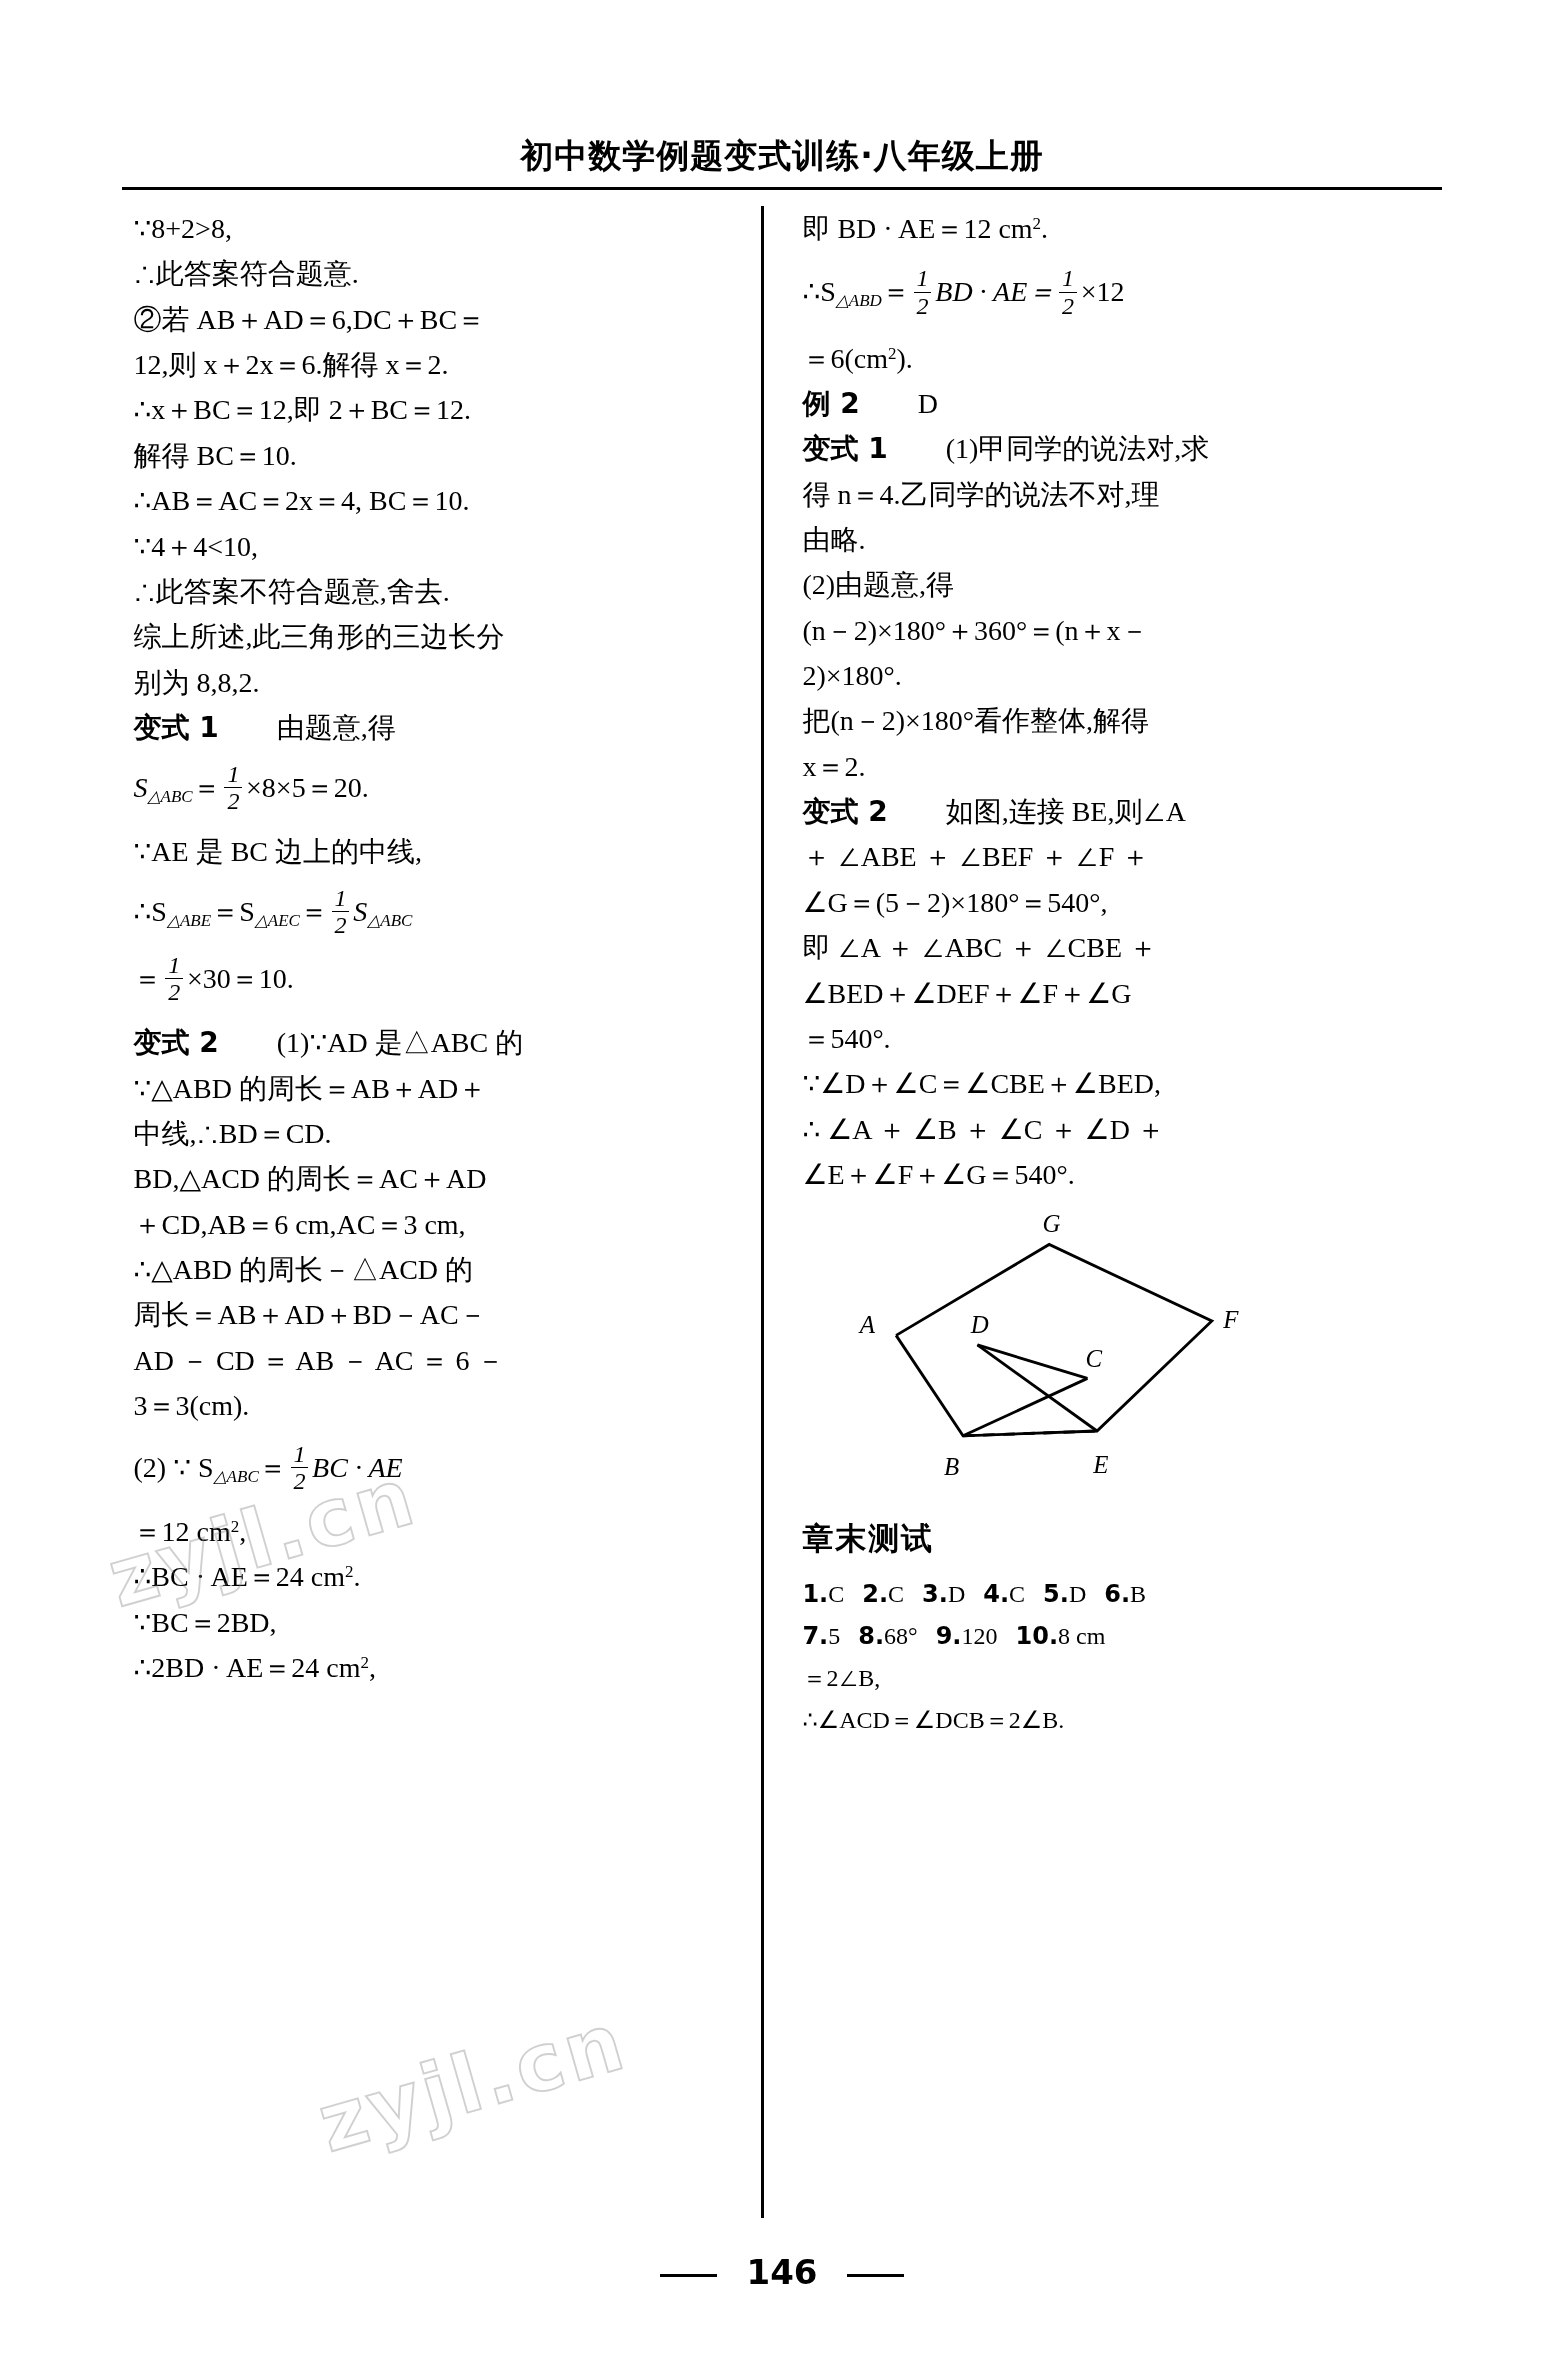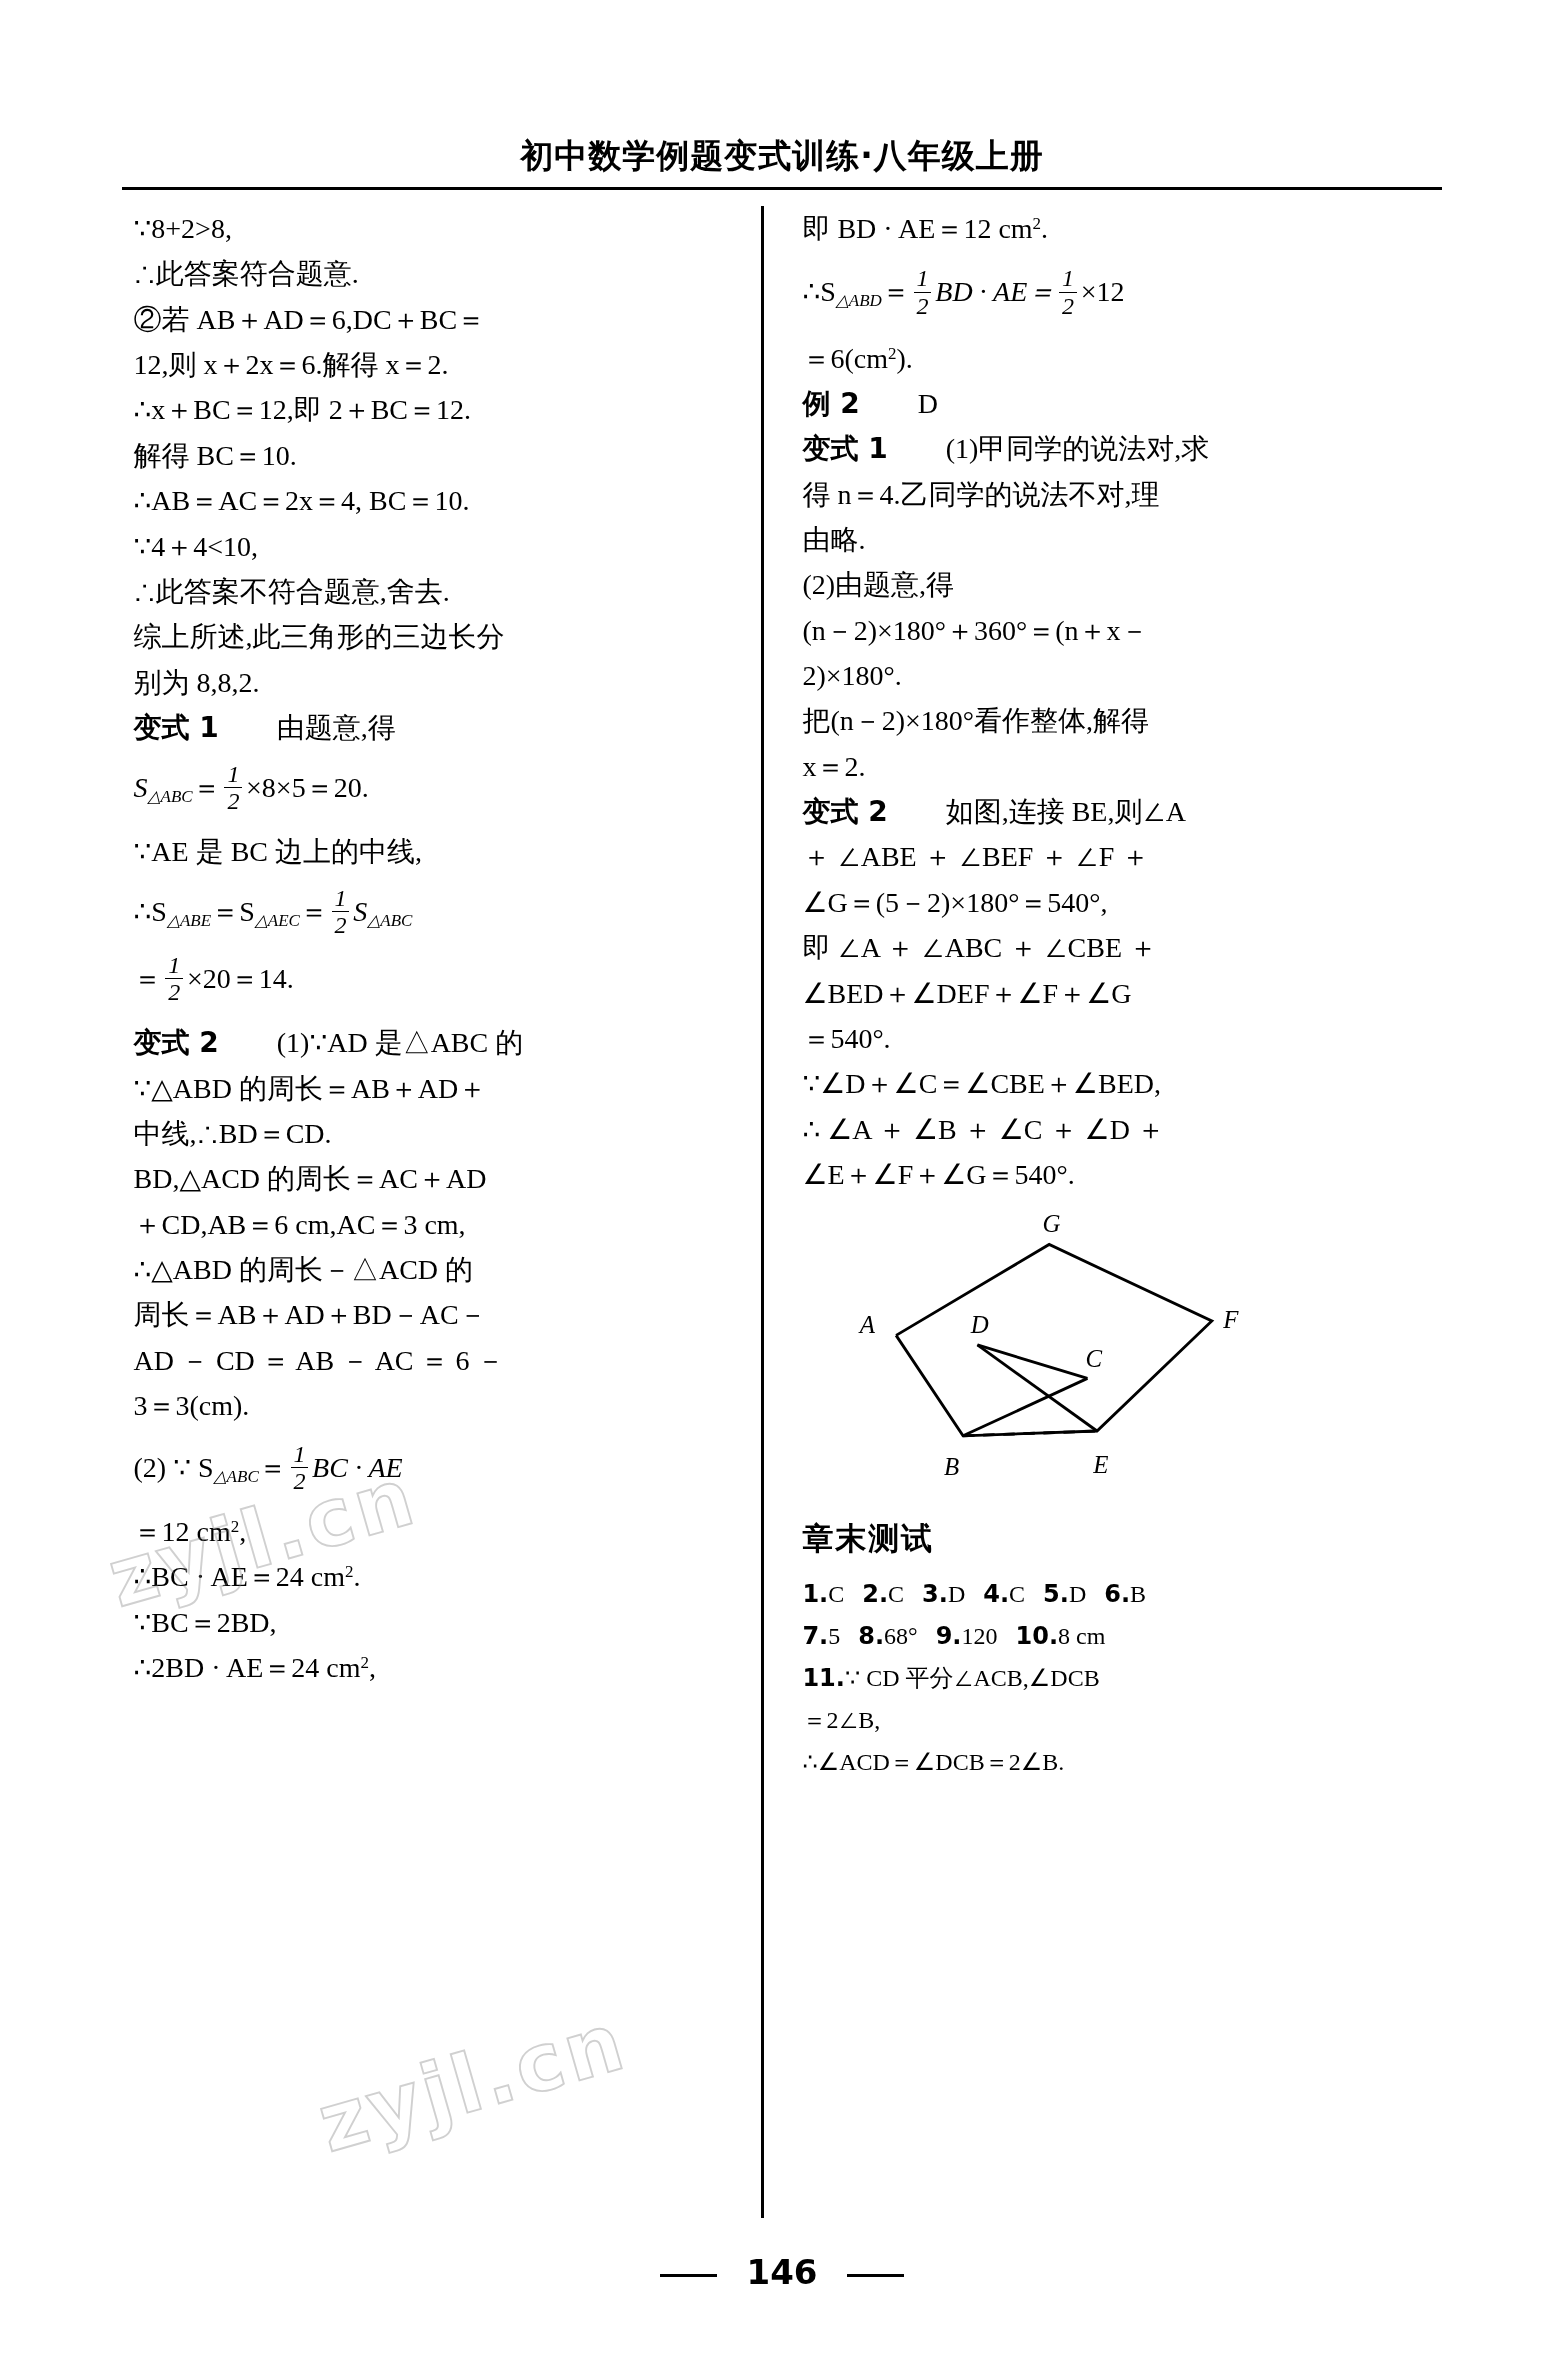--- a/index.html
+++ b/index.html
@@ -145,21 +145,21 @@
         <span class="it">S</span><span class="sub">△ABC</span><span>＝</span><span class="frac"><span class="num">1</span><span class="den">2</span></span><span>×8×5＝20.</span>
       </div>
 
       <div class="line">∵AE 是 BC 边上的中线,</div>
 
       <div class="line" style="margin:13.4px 0 11.5px 0;">
         <span>∴S</span><span class="sub">△ABE</span><span>＝S</span><span class="sub">△AEC</span><span>＝</span><span class="frac"><span class="num">1</span><span class="den">2</span></span><span class="it">S</span><span class="sub">△ABC</span>
       </div>
 
       <div class="line" style="margin:13.4px 0 11.5px 0;">
-        <span>＝</span><span class="frac"><span class="num">1</span><span class="den">2</span></span><span>×20＝14.</span>
+        <span>＝</span><span class="frac"><span class="num">1</span><span class="den">2</span></span><span>×30＝10.</span>
       </div>
 
       <div class="line">
         <span class="bold">变式 2</span>
         <span class="indent"></span>
         <span>(1)∵AD 是△ABC 的</span>
       </div>
       <div class="line">∵△ABD 的周长＝AB＋AD＋</div>
       <div class="line">中线,∴BD＝CD.</div>
       <div class="line">BD,△ACD 的周长＝AC＋AD</div>
@@ -265,23 +265,20 @@
           <span class="ansnum">4.</span><span>C</span>&nbsp;&nbsp;
           <span class="ansnum">5.</span><span>D</span>&nbsp;&nbsp;
           <span class="ansnum">6.</span><span>B</span>
         </div>
         <div class="line">
           <span class="ansnum">7.</span><span>5</span>&nbsp;&nbsp;
           <span class="ansnum">8.</span><span>68°</span>&nbsp;&nbsp;
           <span class="ansnum">9.</span><span>120</span>&nbsp;&nbsp;
           <span class="ansnum">10.</span><span>8 cm</span>
         </div>
-        <div class="line">
-          <span class="ansnum">11.</span><span>∵ CD 平分∠ACB,∠DCB</span>
-        </div>
         <div class="line">＝2∠B,</div>
         <div class="line">∴∠ACD＝∠DCB＝2∠B.</div>
       </div>
 
     </div>
   </div>
 
   <div class="wm wm1">zyjl.cn</div>
   <div class="wm wm2">zyjl.cn</div>
 

